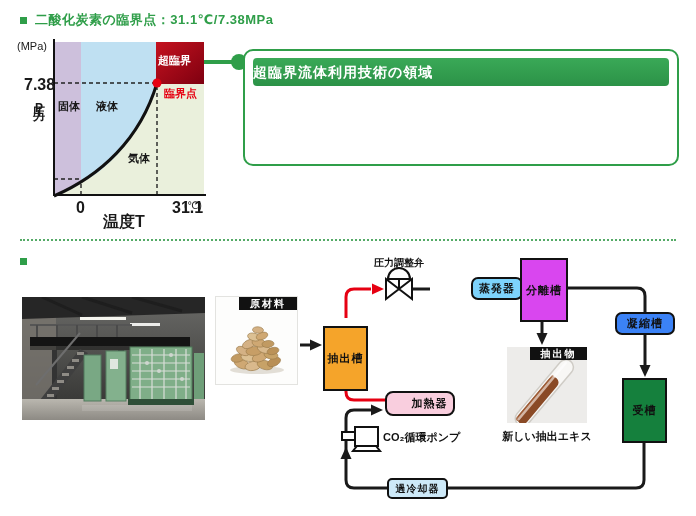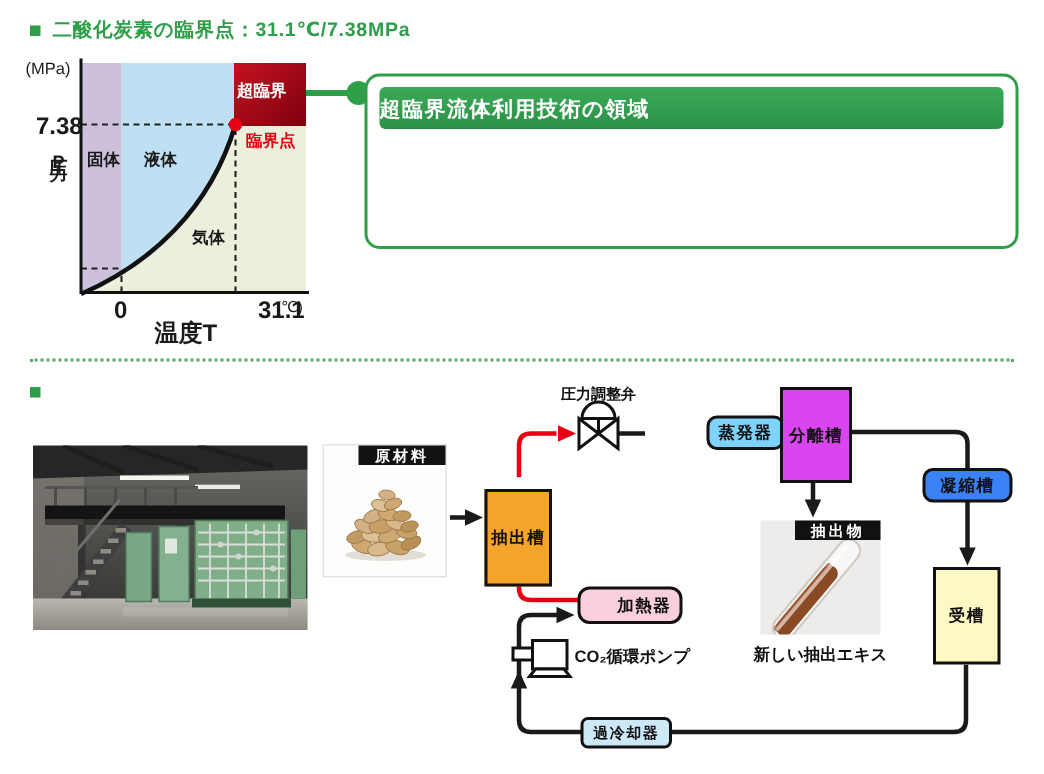--- a/index.html
+++ b/index.html
@@ -231,21 +231,21 @@
 <div class="abs small-cap" style="left:366px;top:256px;width:66px;text-align:center;">圧力調整弁</div>
 <div class="abs node" style="left:427px;top:277px;width:52px;height:23px;background:#7dd3fc;border-radius:7px;margin-left:44px;">
   <span>蒸発器</span>
 </div>
 <div class="abs node" style="left:520px;top:258px;width:48px;height:64px;background:#d946ef;">
   <span>分離槽</span>
 </div>
 <div class="abs node" style="left:615px;top:312px;width:60px;height:23px;background:#3b82f6;border-radius:7px;">
   <span>凝縮槽</span>
 </div>
-<div class="abs node" style="left:622px;top:378px;width:45px;height:65px;background:#fef9c3;">
+<div class="abs node" style="left:622px;top:378px;width:45px;height:65px;background:#15803d;">
   <span>受槽</span>
 </div>
 <div class="abs node" style="left:385px;top:391px;width:70px;height:25px;background:#f9cede;border-radius:8px;padding-left:19px;">
   <span>加熱器</span>
 </div>
 <div class="abs small-cap" style="left:383px;top:430px;font-size:11px;">CO₂循環ポンプ</div>
 <div class="abs node" style="left:387px;top:478px;width:61px;height:21px;background:#cde9f8;border-radius:5px;font-size:10px;">
   <span>過冷却器</span>
 </div>
 

